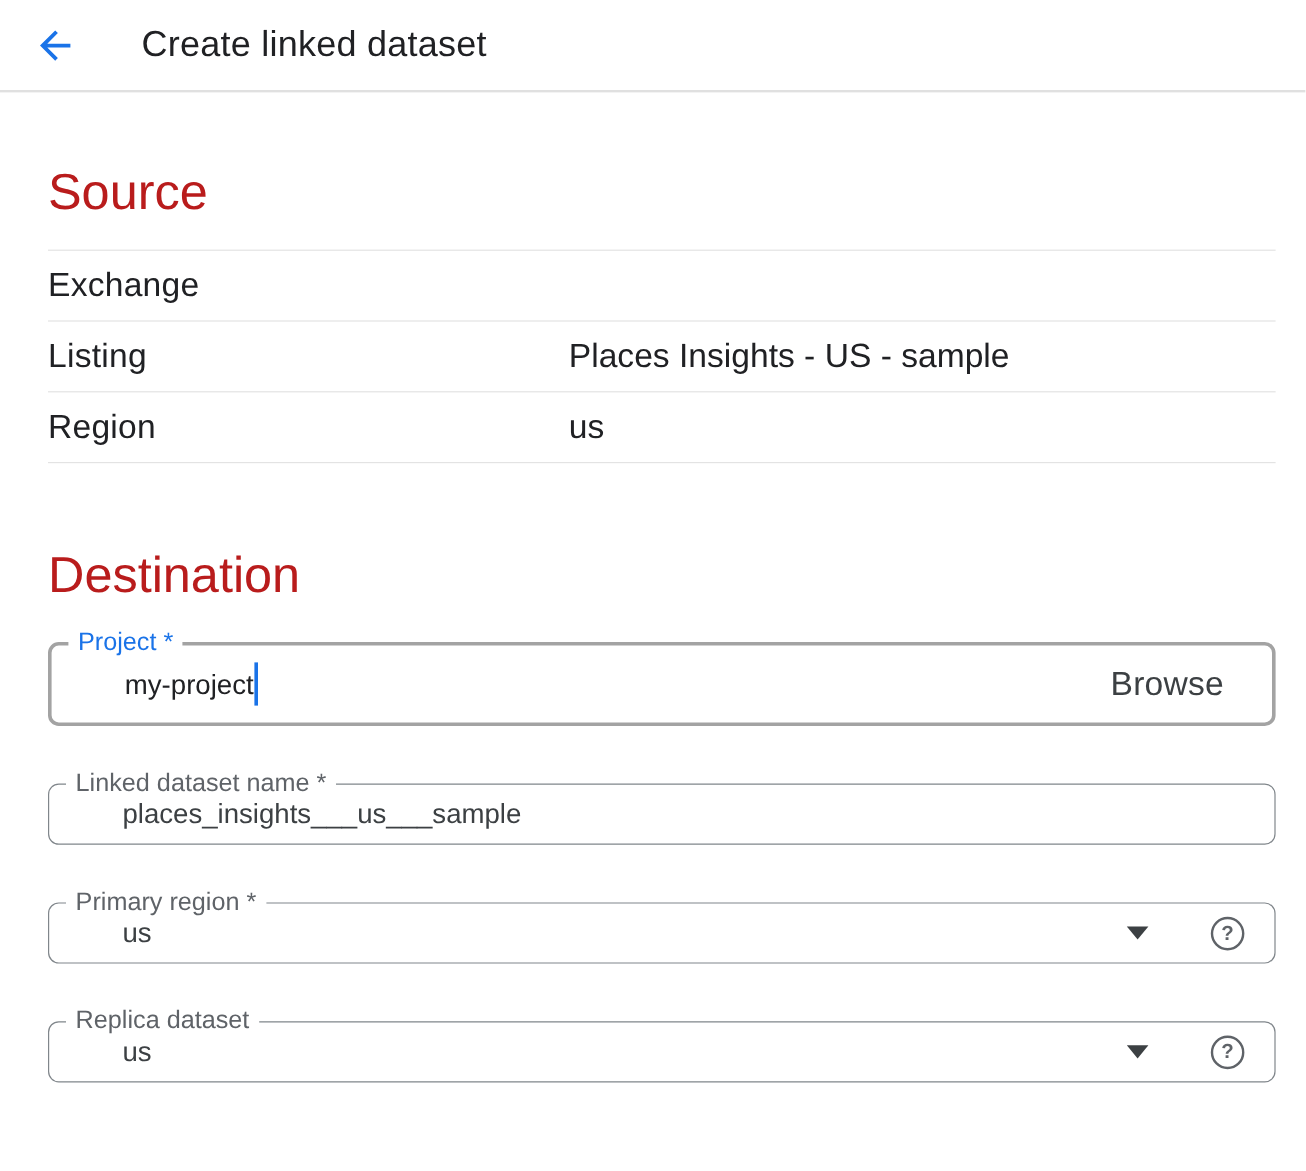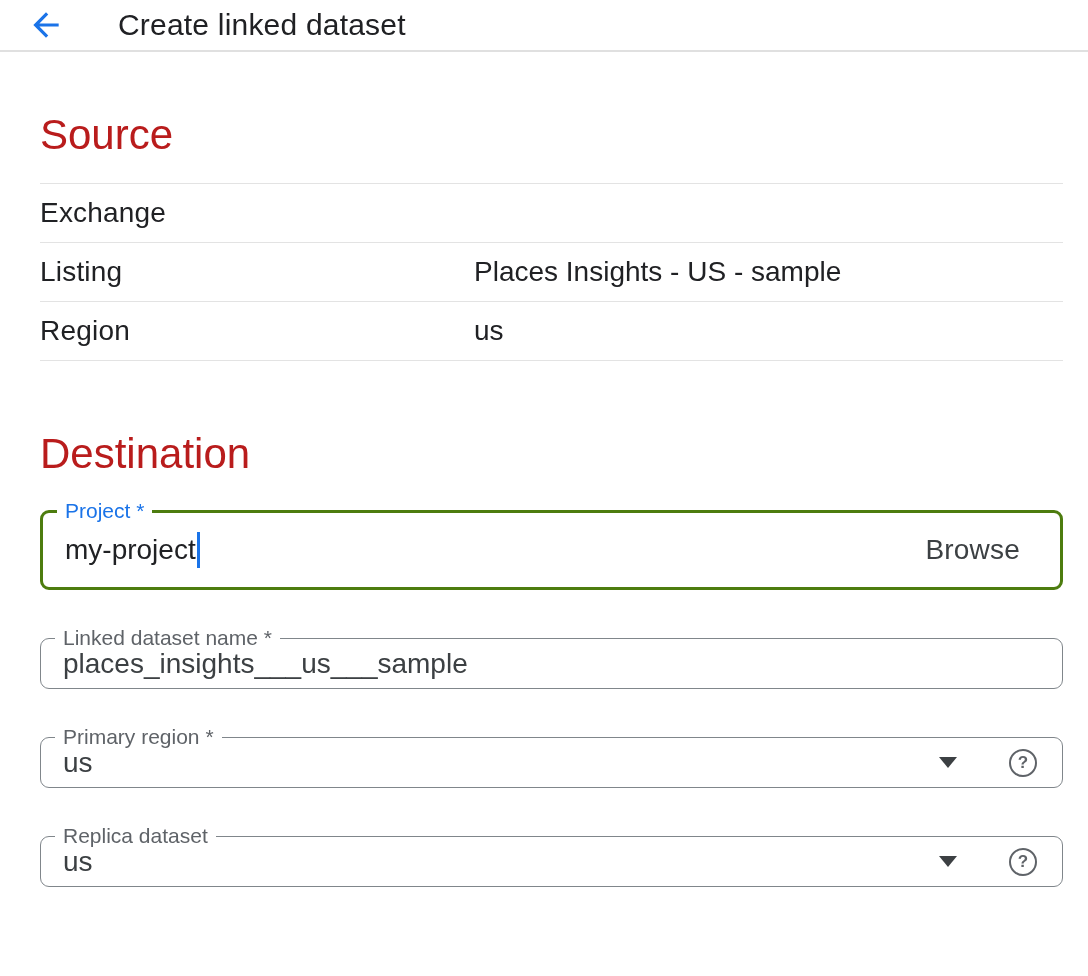--- a/index.html
+++ b/index.html
@@ -1,46 +1,46 @@
 <!DOCTYPE html>
 <html><head>
 <meta charset="utf-8">
 <style>
   * { margin:0; padding:0; box-sizing:border-box; }
   html,body { background:#fff; width:1088px; height:976px; overflow:hidden;
     font-family:"Liberation Sans", sans-serif; color:#202124; }
 
   
-  .header { display:flex; align-items:center; height:52px; padding-left:24px;
+  .header { display:flex; align-items:center; height:77px; padding-left:24px;
     border-bottom:2px solid #e0e0e0; }
   .back-btn { width:44px; height:44px; border:none; background:transparent;
     display:flex; align-items:center; justify-content:center; cursor:pointer; border-radius:50%; }
   .back-btn svg { display:block; }
   .page-title { font-size:30px; font-weight:400; color:#202124; margin-left:50px; letter-spacing:.2px; }
 
   
   .main { padding:0 25px 0 40px; }
   .section-heading { font-size:42px; line-height:46px; font-weight:400; color:#b91c1c; }
   .heading-source { margin-top:60px; }
   .heading-destination { margin-top:70px; }
 
   
   .kv-table { margin-top:25px; border-top:1px solid #e3e3e3; }
   .kv-row { display:flex; align-items:center; height:59px; border-bottom:1px solid #e3e3e3; }
   .kv-label { width:434px; font-size:28px; font-weight:400; color:#202124; letter-spacing:.2px; }
   .kv-value { font-size:28px; font-weight:400; color:#202124; }
 
   
   .field { position:relative; height:51px; border:1.5px solid #80868b; border-radius:9px; }
-  .field.focused { border:3px solid #4d7c0f; height:80px; }
+  .field.focused { border:3px solid #a3a3a3; height:70px; }
   .field-label { position:absolute; top:-13px; left:14px; background:#fff; padding:0 8px;
     font-size:21px; color:#5f6368; white-space:nowrap; }
   .field.focused .field-label { color:#1a73e8; top:-14px; }
   .field-inner { display:flex; align-items:center; height:100%; padding-left:22px; }
-  .field-value { font-size:28px; color:#3c4043; }
+  .field-value { font-size:23px; color:#3c4043;margin-left:39px; }
   .caret { display:inline-block; width:3px; height:36px; background:#1a73e8; margin-left:1px; }
   .spacer { flex:1; }
   .browse-btn { border:none; background:transparent; font-family:inherit;
     font-size:28px; color:#3c4043; margin-right:40px; cursor:pointer; letter-spacing:.2px; }
   .dropdown-arrow { width:0; height:0; border-left:9px solid transparent;
     border-right:9px solid transparent; border-top:11px solid #3c4043; cursor:pointer; }
   .help-icon { width:28px; height:28px; border:2.5px solid #5f6368; border-radius:50%;
     display:flex; align-items:center; justify-content:center; font-size:17px; font-weight:700;
     color:#5f6368; margin-left:52px; margin-right:25px; cursor:pointer; flex:none; }
 

